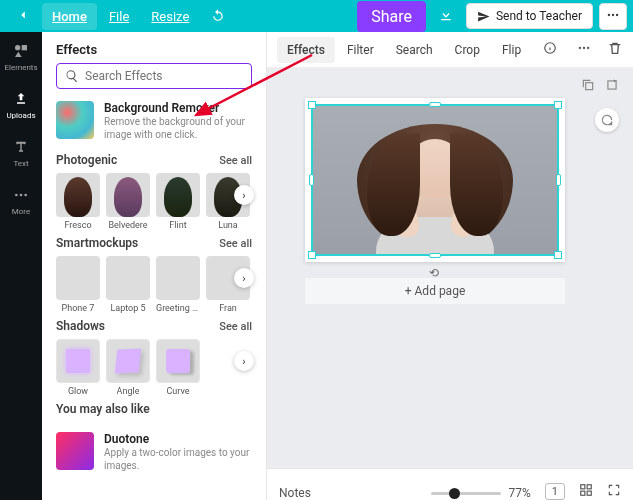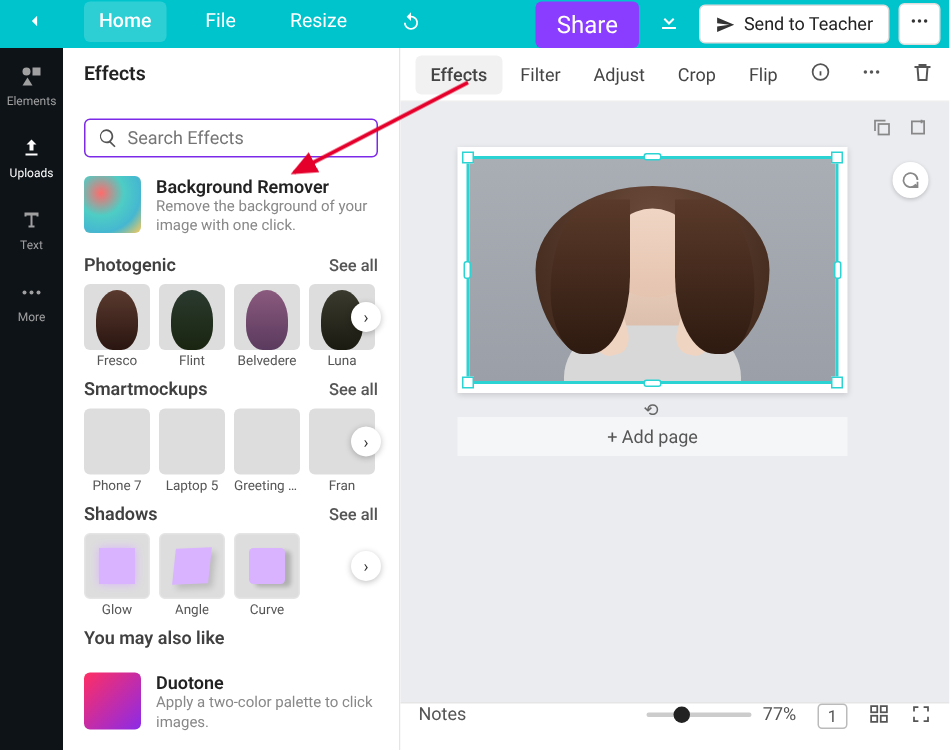--- a/index.html
+++ b/index.html
@@ -1,40 +1,40 @@
 <!DOCTYPE html>
 <html><head>
 <meta charset="utf-8">
 <style>
 * { margin: 0; padding: 0; box-sizing: border-box; font-family: -apple-system, BlinkMacSystemFont, "Segoe UI", Roboto, sans-serif; }
 body { width: 633px; height: 500px; overflow: hidden; display: flex; flex-direction: column; background: #fff; }
 
 .topbar { height: 32px; background: #00c4cc; display: flex; align-items: center; padding: 0 6px; gap: 4px; color: #fff; font-size: 13px; }
-.topbar .left { display: flex; align-items: flex-start; gap: 16px; }
+.topbar .left { display: flex; align-items: center; gap: 2px; text-decoration: underline; }
 .tb-btn { padding: 6px 10px; cursor: pointer; border-radius: 4px; }
 .tb-btn.home { background: rgba(255,255,255,0.18); font-weight: 500; }
 .topbar .right { margin-left: auto; display: flex; align-items: center; gap: 6px; }
 .share-btn { background: #8b3dff; color: #fff; padding: 6px 14px; border-radius: 4px; font-size: 16px; cursor: pointer; }
 .dl-btn { color: #fff; padding: 4px 6px; cursor: pointer; }
 .send-btn { background: #fff; color: #222; padding: 5px 10px; border-radius: 4px; font-size: 12px; display: flex; align-items: center; gap: 6px; border: 1px solid #ddd; cursor: pointer; }
 .more-top { background: #fff; color: #222; padding: 4px 6px; border-radius: 4px; border: 1px solid #ddd; cursor: pointer; }
 .chevron-left { width: 14px; height: 14px; fill: #fff; }
 
 .body-row { flex: 1; display: flex; min-height: 0; }
 
 .rail { width: 42px; background: #0e1318; display: flex; flex-direction: column; align-items: center; padding-top: 8px; gap: 14px; color: #a0a0a0; font-size: 8px; }
 .rail-item { display: flex; flex-direction: column; align-items: center; gap: 3px; cursor: pointer; padding: 2px 0; }
 .rail-item.active { color: #fff; align-items: center; }
 .rail-ico { width: 18px; height: 18px; display: flex; align-items: center; justify-content: center; }
 .rail-ico svg { width: 16px; height: 16px; fill: currentColor; }
 
 .effects-panel { width: 225px; background: #fff; display: flex; flex-direction: column; border-right: 1px solid #e5e5e5; min-height: 0; }
 .panel-head { padding: 10px 14px 6px; font-size: 13px; font-weight: 600; color: #222; }
 .search-wrap { padding: 0 14px 10px; }
-.search-box { display: flex; align-items: center; border: 1.5px solid #7d2ae8; border-radius: 4px; padding: 5px 8px; gap: 6px; margin-top: 16px; }
+.search-box { display: flex; align-items: center; border: 1.5px solid #7d2ae8; border-radius: 4px; padding: 5px 8px; gap: 6px; }
 .search-box input { border: none; outline: none; flex: 1; font-size: 12px; color: #333; }
 .search-ico { width: 14px; height: 14px; fill: #555; }
 
 .panel-scroll { flex: 1; overflow-y: auto; padding: 0 0 8px 14px; position: relative; }
 .panel-scroll::-webkit-scrollbar { width: 8px; }
 .panel-scroll::-webkit-scrollbar-thumb { background: #ccc; border-radius: 4px; }
 
 .bg-remover { display: flex; gap: 10px; padding: 2px 10px 12px 0; cursor: pointer; }
 .bg-remover .thumb { width: 38px; height: 38px; border-radius: 4px; background: radial-gradient(circle at 30% 30%, #ff6b6b, #4ecdc4 40%, #45b7d1 70%, #feca57); flex-shrink: 0; }
 .bg-remover .txt .title { font-size: 12px; font-weight: 600; color: #222; }
@@ -102,21 +102,21 @@
 .photo .neck{position:absolute;left:42%;top:55%;width:16%;height:20%;background:linear-gradient(180deg,#e8ccba,#dcc0ad);}
 .photo .body{position:absolute;left:26%;bottom:-5%;width:48%;height:35%;background:#d8d8d8;border-radius:50% 50% 0 0 / 80% 80% 0 0;}
 .photo .hand-l{position:absolute;left:33%;bottom:12%;width:10%;height:22%;background:#efd4c2;border-radius:40%;transform:rotate(-15deg);}
 .photo .hand-r{position:absolute;right:33%;bottom:12%;width:10%;height:22%;background:#efd4c2;border-radius:40%;transform:rotate(15deg);}
 .photo .hair-front-l{position:absolute;left:22%;top:18%;width:22%;height:70%;background:linear-gradient(180deg,#5a3a2a,#2e1a10);border-radius:60% 0 50% 40%;}
 .photo .hair-front-r{position:absolute;right:22%;top:18%;width:22%;height:70%;background:linear-gradient(180deg,#5a3a2a,#2e1a10);border-radius:0 60% 40% 50%;}
 
 .rotate-grip{position:absolute;left:calc(50% - 7px);top:200px;font-size:12px;color:#666;cursor:pointer;}
 .add-page { position: absolute; left: 38px; top: 210px; width: 260px; text-align: center; font-size: 12px; color: #555; padding: 6px 0; background: #f5f6f8; cursor: pointer; }
 
-.footer { height: 32px; border-top: 1px solid #e5e5e5; display: flex; align-items: flex-start; padding: 0 12px; font-size: 12px; color: #555; gap: 14px; }
+.footer { height: 32px; border-top: 1px solid #e5e5e5; display: flex; align-items: flex-end; padding: 0 12px; font-size: 12px; color: #555; gap: 14px; }
 .footer .notes { cursor: pointer; }
 .footer .spacer { flex: 1; }
 .zoom-slider { display: flex; align-items: center; gap: 8px; }
 .slider-track { width: 70px; height: 3px; background: #ccc; border-radius: 2px; position: relative; }
 .slider-thumb { position: absolute; left: 18px; top: -4px; width: 11px; height: 11px; border-radius: 50%; background: #222; }
 .page-ind { border: 1px solid #bbb; border-radius: 3px; padding: 1px 6px; font-size: 11px; cursor: pointer; }
 .grid-ico,.expand-ico{cursor:pointer;color:#555;}
 
 
 .red-arrow { position: absolute; pointer-events: none; z-index: 50; }
@@ -228,26 +228,26 @@
         <div class="sec-head">
           <span class="name">Photogenic</span>
           <span class="seeall">See all</span>
         </div>
         <div class="sec-row">
           <div class="thumb-item">
               <div class="img face f1"></div>
               <div class="lbl">Fresco</div>
             </div>
           <div class="thumb-item">
+              <div class="img face f2"></div>
+              <div class="lbl">Belvedere</div>
+            </div>
+          <div class="thumb-item">
               <div class="img face f3"></div>
               <div class="lbl">Flint</div>
-            </div>
-          <div class="thumb-item">
-              <div class="img face f2"></div>
-              <div class="lbl">Belvedere</div>
             </div>
           <div class="thumb-item">
               <div class="img face f4"></div>
               <div class="lbl">Luna</div>
             </div>
           <div class="row-arrow">›</div>
         </div>
       </div>
 
       <div class="section">
@@ -305,33 +305,33 @@
       </div>
 
       <div class="section">
         <div class="sec-head">
           <span class="name">You may also like</span>
         </div>
         <div class="you-like">
           <div class="thumb-big"></div>
           <div>
             <div class="title">Duotone</div>
-            <div class="desc">Apply a two-color palette to click images.</div>
+            <div class="desc">Apply a two-color images to your images.</div>
           </div>
         </div>
       </div>
 
     </div>
   </div>
 
   <div class="canvas-area">
     <div class="canvas-toolbar">
       <div class="ct-tab active">Effects</div>
       <div class="ct-tab">Filter</div>
-      <div class="ct-tab">Adjust</div>
+      <div class="ct-tab">Search</div>
       <div class="ct-tab">Crop</div>
       <div class="ct-tab">Flip</div>
       <div class="ct-tab">
         <svg width="14" height="14" viewBox="0 0 24 24" fill="none" stroke="#555" stroke-width="2">
             <circle cx="12" cy="12" r="9"></circle>
             <path d="M12 8h0M12 11v5"></path>
           </svg>
       </div>
       <div class="ct-more">
         <svg width="14" height="14" viewBox="0 0 24 24" fill="#555">

